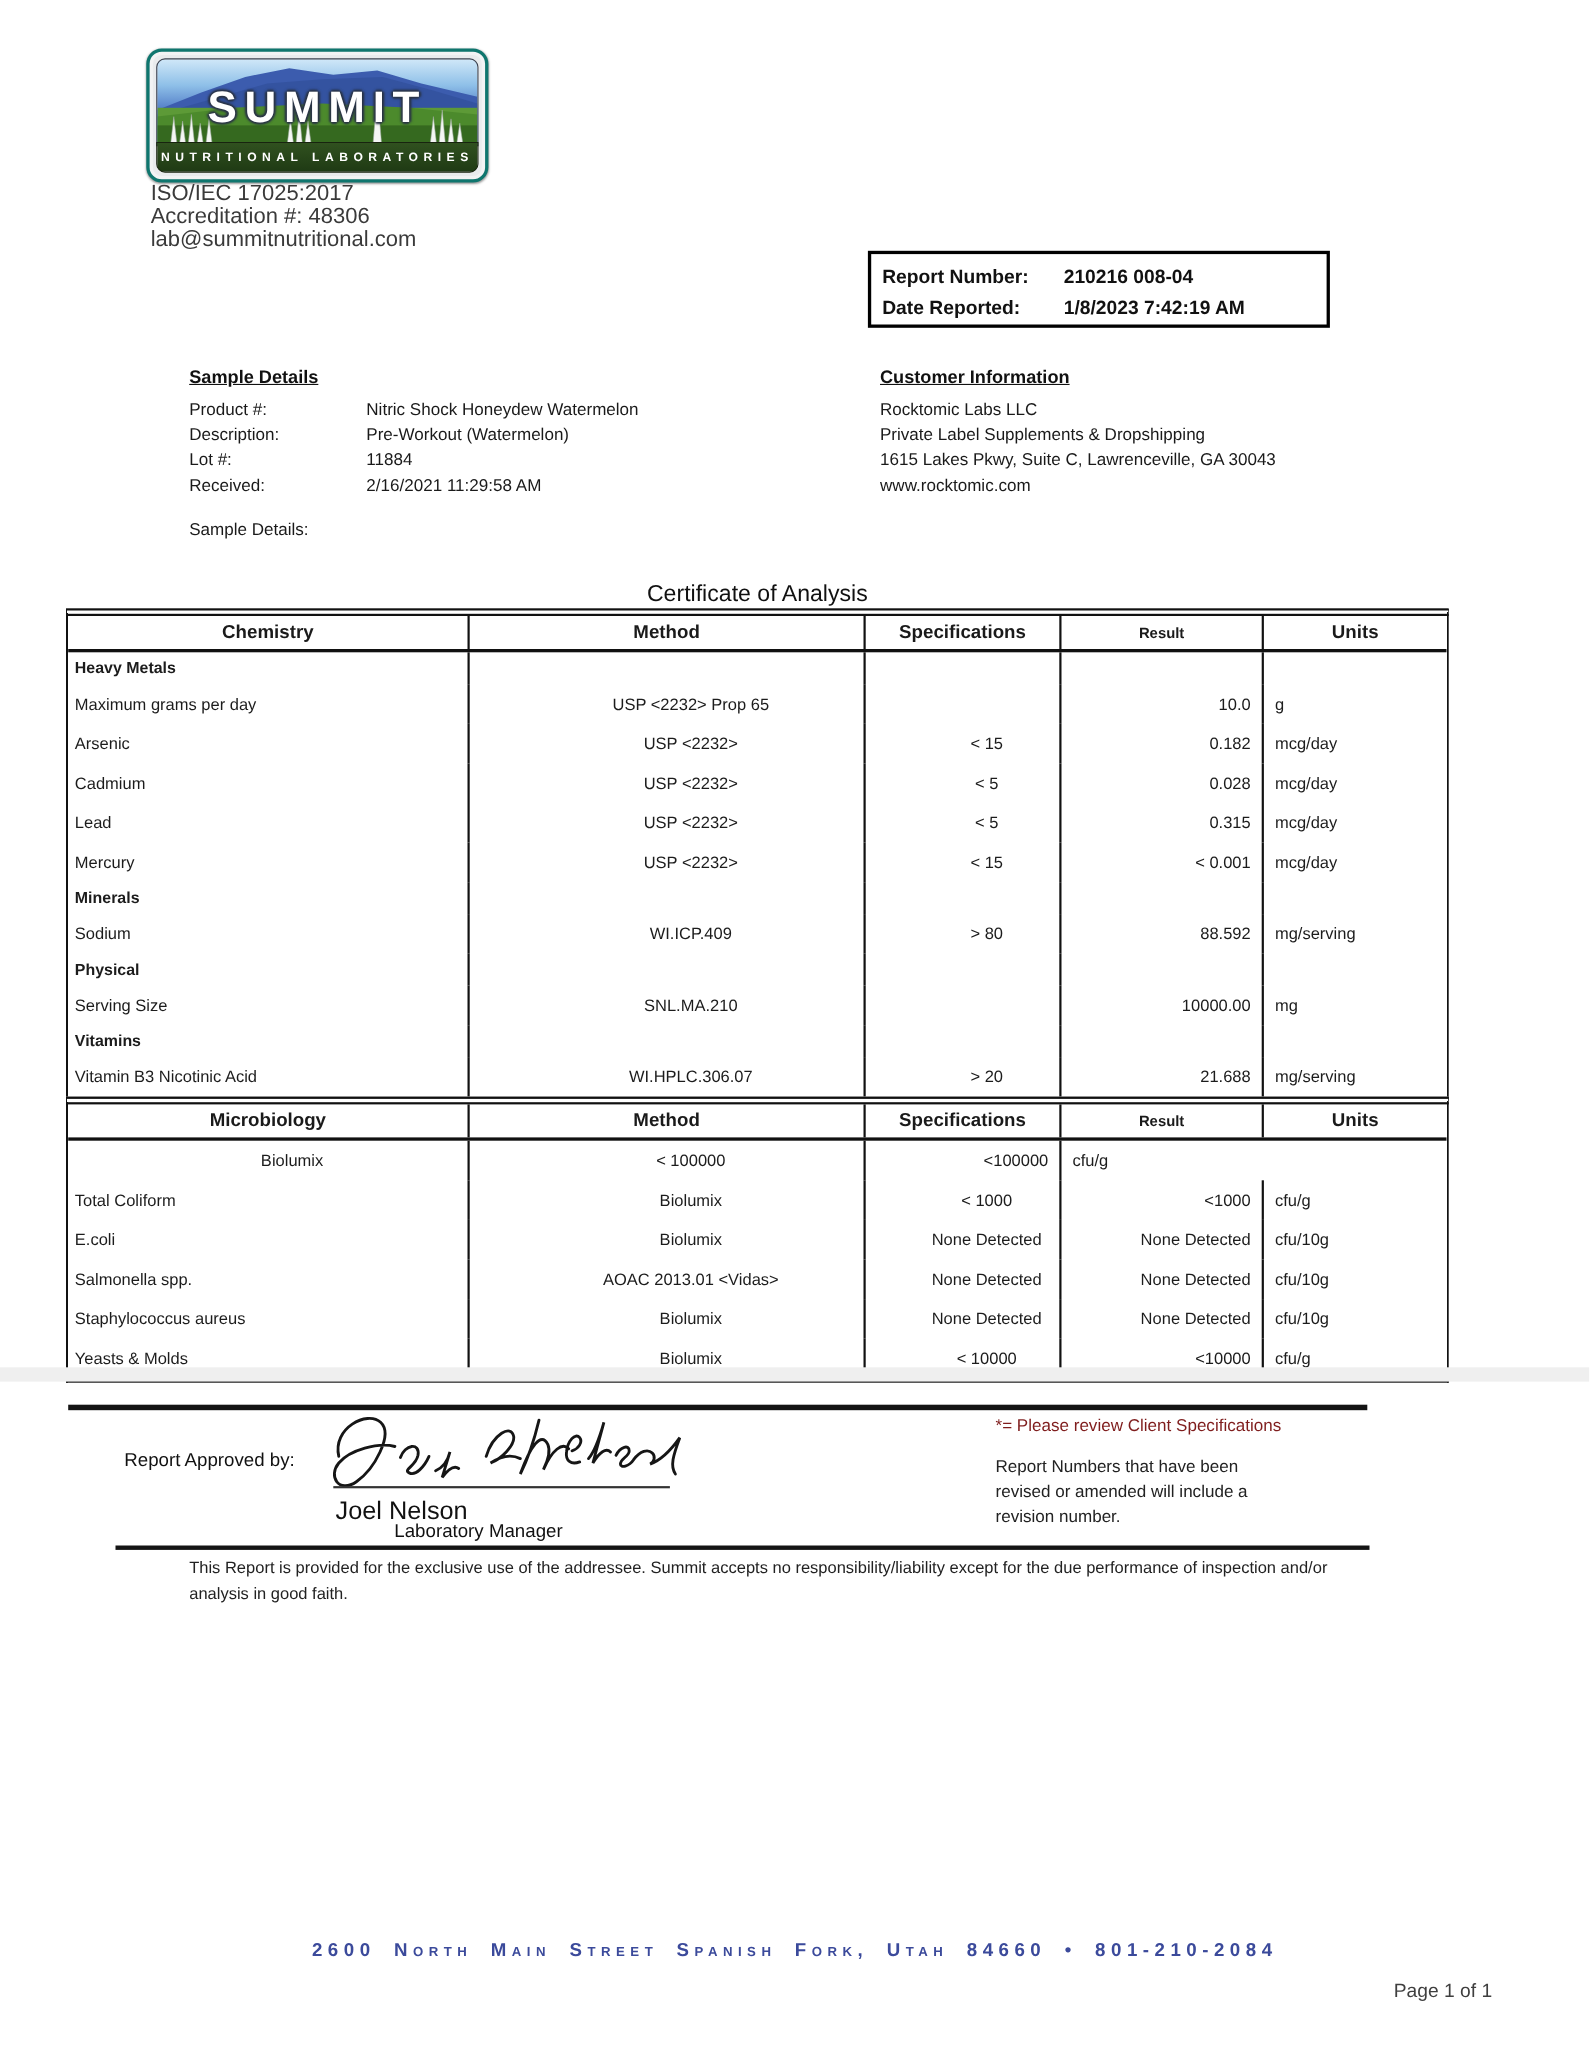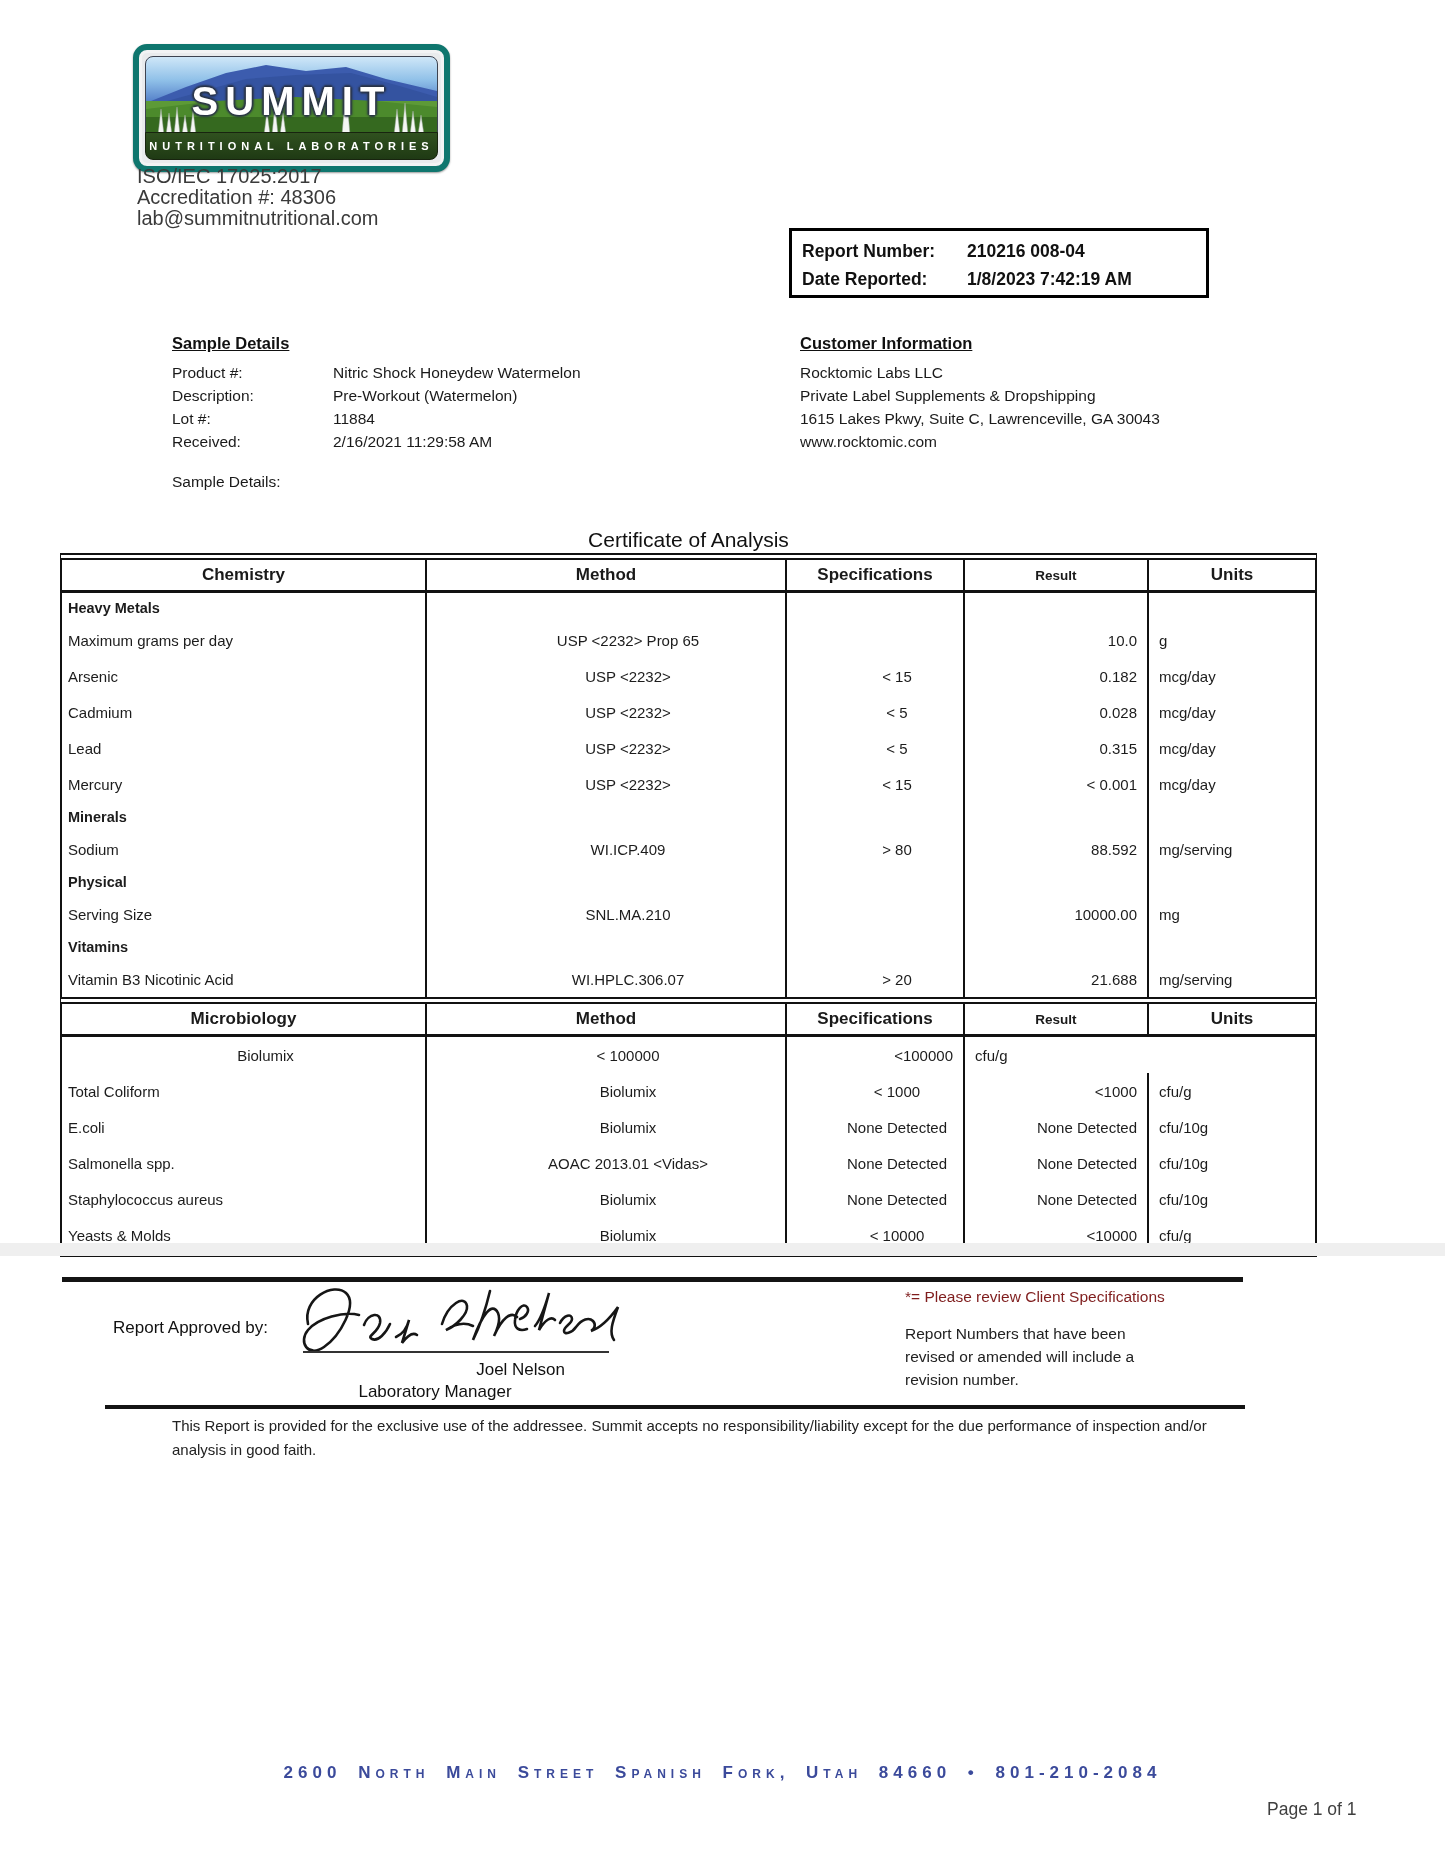--- a/index.html
+++ b/index.html
@@ -4,21 +4,21 @@
 <style>
   html,body{margin:0;padding:0;background:#fff;}
   .page{
     position:relative;width:1445px;height:1869px;background:#ffffff;
     font-family:"Liberation Sans",sans-serif;color:#1a1a1a;overflow:hidden;
   }
   
   .logo{
     position:absolute;left:133px;top:44px;width:305px;height:116px;
     border-radius:14px;background:#e9ebed;
-    border:6px solid #0f766e;box-shadow:inset 0 0 0 3px #f2f3f4, 0 1px 2px rgba(0,0,0,.4);
+    border:3px solid #0f766e;box-shadow:inset 0 0 0 3px #f2f3f4, 0 1px 2px rgba(0,0,0,.4);
     overflow:hidden;
   }
   .logo-scene{
     position:absolute;left:6px;top:6px;right:6px;height:78px;
     border-radius:8px 8px 0 0;overflow:hidden;
     background:linear-gradient(180deg,#cfe7f8 0%,#8fc0e8 30%,#5a86cc 55%,#4a74b8 60%);
     border:1px solid #3d4350;
   }
   .logo-scene svg{position:absolute;left:0;top:0;}
   .logo-brand{
@@ -88,21 +88,21 @@
   .tcell.c4{padding-left:10px;}
   .trow.section .tcell.c0{font-weight:bold;font-size:14.5px;}
   
   .scan-stripe{position:absolute;left:0px;top:1243px;width:1445px;height:13px;background:#efefef;}
   
   .rule-top{position:absolute;left:62px;top:1277px;width:1181px;height:5px;background:#141414;}
   .rule-bottom{position:absolute;left:105px;top:1405px;width:1140px;height:4px;background:#141414;}
   .approved-label{position:absolute;left:113px;top:1318px;font-size:17px;color:#111;}
   .sig-svg{position:absolute;left:292px;top:1280px;}
   .sig-line{position:absolute;left:303px;top:1351px;width:306px;height:2px;background:#333;}
-  .sig-name{position:absolute;left:305px;top:1360px;width:260px;text-align:right;font-size:17px;color:#111;}
+  .sig-name{position:absolute;left:305px;top:1360px;width:260px;text-align:left;font-size:23px;color:#111;}
   .sig-title{position:absolute;left:305px;top:1382px;width:260px;text-align:center;font-size:17px;color:#111;}
   .note-spec{position:absolute;left:905px;top:1288px;font-size:15.5px;color:#7f1d1d;}
   .note-revision{position:absolute;left:905px;top:1322px;width:268px;font-size:15.5px;line-height:23px;color:#222;}
   .disclaimer{position:absolute;left:172px;top:1414px;width:1045px;font-size:15px;line-height:24px;color:#222;}
   
   .footer-address{
     position:absolute;left:0;top:1763px;width:1445px;text-align:center;
     font-variant:small-caps;font-weight:bold;font-size:17px;
     letter-spacing:5px;word-spacing:7px;color:#3b4a9b;
   }

